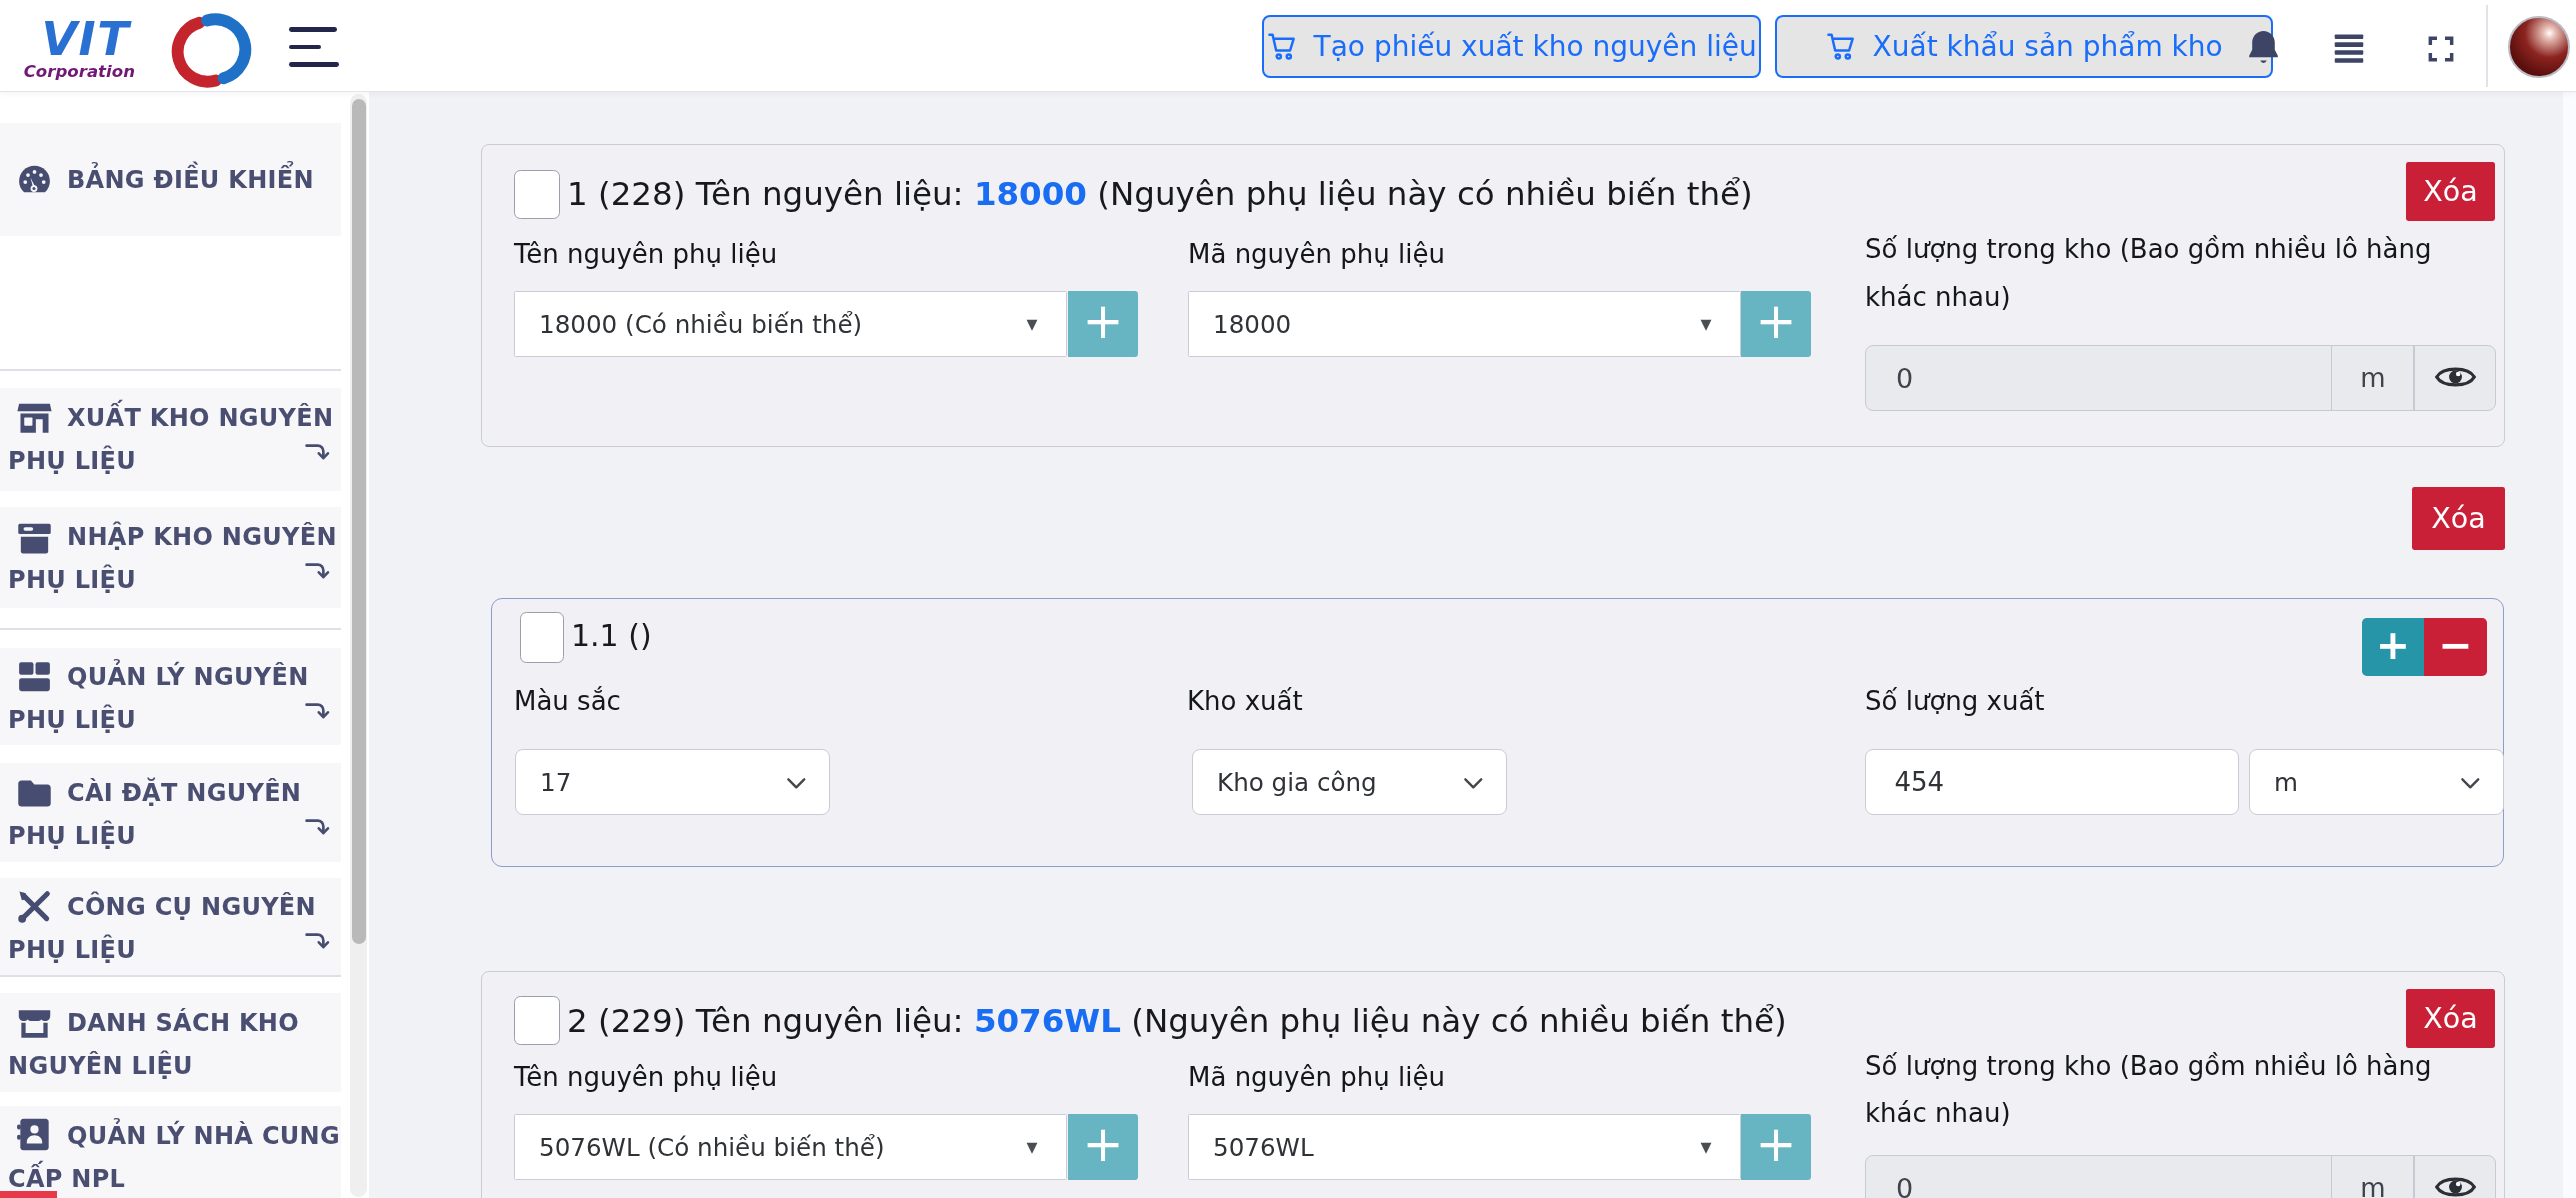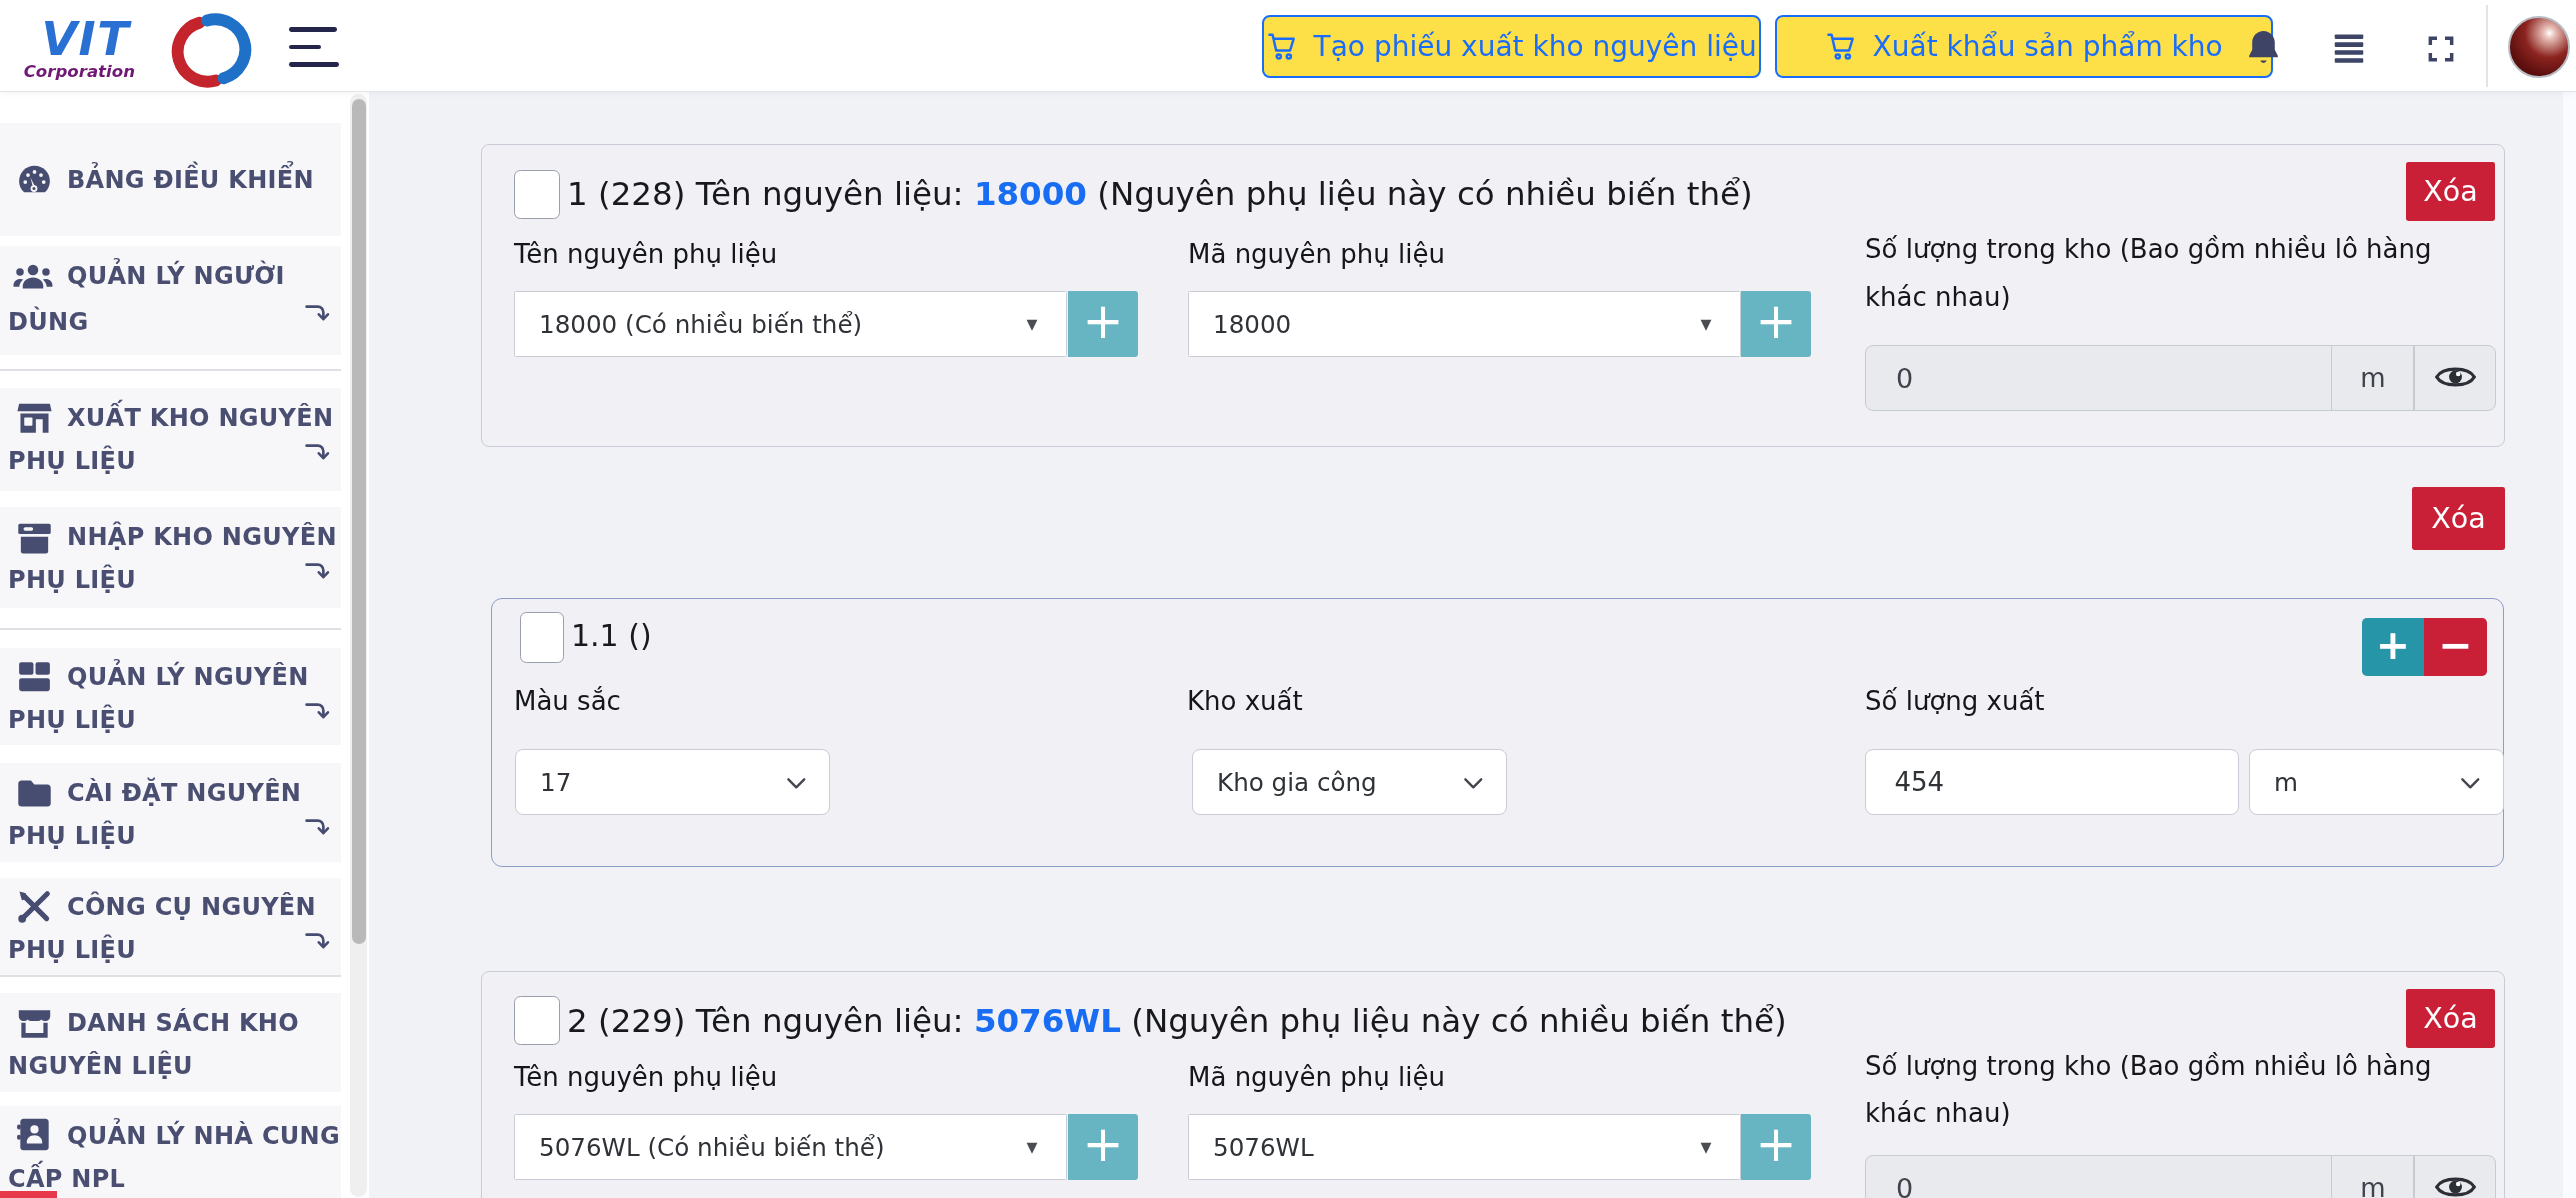--- a/index.html
+++ b/index.html
@@ -3,21 +3,21 @@
 <meta charset="utf-8">
 <style>
   *{margin:0;padding:0;box-sizing:border-box}
   html,body{background:#fff}
   body{font-family:"DejaVu Sans","Liberation Sans",sans-serif;color:#17191d}
   .canvas{position:relative;width:2576px;height:1198px;background:#fff;overflow:hidden}
   .abs{position:absolute}
 
   
   .header{left:0;top:0;width:2576px;height:92px;background:#fff;border-bottom:0.8px solid #e4e5ea;box-shadow:0 2.4px 6.3px rgba(40,40,70,.05);z-index:4}
-  .hbtn{border:2.4px solid #1a6dfa;border-radius:8px;color:#1a6dfa;font-size:28px;display:flex;align-items:center;justify-content:center;gap:14.3px;background:#fde047;cursor:pointer}
+  .hbtn{border:2.4px solid #1a6dfa;border-radius:8px;color:#1a6dfa;font-size:28px;display:flex;align-items:center;justify-content:center;gap:14.3px;background:#e5e5e5;cursor:pointer}
   .hicon{color:#3d4466;display:flex;align-items:center;justify-content:center}
   .avatar{border:2.4px solid #b9bcc4;border-radius:50%;background:radial-gradient(circle at 68% 26%,#ffffff 0%,#e7beb6 10%,#8c2420 42%,#5d100e 72%,#470908 100%)}
   .logo-vit{font-size:46px;font-weight:800;font-style:italic;color:#2a6fd2;letter-spacing:1.6px;line-height:46px}
   .logo-corp{font-size:16.6px;font-weight:700;font-style:italic;color:#701a75;line-height:19px}
   .hamb{background:#23264a;border-radius:2.4px;height:4.8px}
 
   
   .sidebar-col{left:0;top:92px;width:369px;height:1106px;background:#fff}
   .sb-item{background:#f7f7f9;width:341px;color:#4a4f72;cursor:pointer}
   .sb-line{font-weight:600;font-size:24px;letter-spacing:0.3px;line-height:48px;white-space:nowrap;position:absolute}
@@ -147,40 +147,20 @@
         <g>
             <path d="M12.9 17.2L9.6 10.8l1.9 7.1z" fill="#f7f7f9"></path>
             <circle cx="11.7" cy="17.3" r="2" fill="#f7f7f9"></circle>
             <circle cx="11.7" cy="17.3" r=".9" fill="currentColor"></circle>
           </g>
       </svg>
     </span>
     <span class="sb-line" style="left:67px;top:32.5px">BẢNG ĐIỀU KHIỂN</span>
   </div>
 
-  <div class="abs sb-item" style="left:0;top:246px;height:109px">
-    <span class="sb-icon" style="left:11px;top:11px">
-      <svg width="44" height="41" viewBox="0 0 24 24" fill="currentColor">
-        <circle cx="12" cy="7.6" r="3.1"></circle>
-          <path d="M12 12c-3.3 0-6 2.2-6 5v1.4h12V17c0-2.8-2.7-5-6-5z"></path>
-        <circle cx="4.4" cy="8.8" r="2.2"></circle>
-          <path d="M.6 16.6c0-2.1 1.7-3.7 4-3.7.6 0 1.2.1 1.7.3-1.3 1-2.2 2.5-2.3 4.2H.6z"></path>
-        <circle cx="19.6" cy="8.8" r="2.2"></circle>
-          <path d="M23.4 16.6c0-2.1-1.7-3.7-4-3.7-.6 0-1.2.1-1.7.3 1.3 1 2.2 2.5 2.3 4.2h3.4z"></path>
-      </svg>
-    </span>
-    <span class="sb-line" style="left:67px;top:6.3px">QUẢN LÝ NGƯỜI</span>
-    <span class="sb-line" style="left:8px;top:52px">DÙNG</span>
-    <span class="sb-arrow" style="left:303px;top:52px">
-      <svg width="28.5" height="28.5" viewBox="0 0 28 28" fill="none" stroke="currentColor" stroke-width="2.6" stroke-linecap="round" stroke-linejoin="round">
-          <path d="M3.5 8.5h11a5.5 5.5 0 0 1 5.5 5.5v5.5"></path>
-          <path d="M15.5 16l4.5 4.8L24.5 16"></path>
-        </svg>
-    </span>
-  </div>
 
   <div class="abs sb-sep" style="left:0;top:369px"></div>
 
   <div class="abs sb-item" style="left:0;top:388px;height:103px">
     <span class="sb-icon" style="left:13.5px;top:9.5px">
       <svg width="41" height="41" viewBox="0 0 24 24" fill="currentColor">
         <path d="M3 3.4h18l1 4.4H2z"></path>
         <path d="M3.8 9h16.4v11.4h-3.4v-8h-4v8H3.8z"></path>
         <rect x="6" y="11.4" width="4.8" height="4.8" rx=".5" fill="#f7f7f9"></rect>
       </svg>

